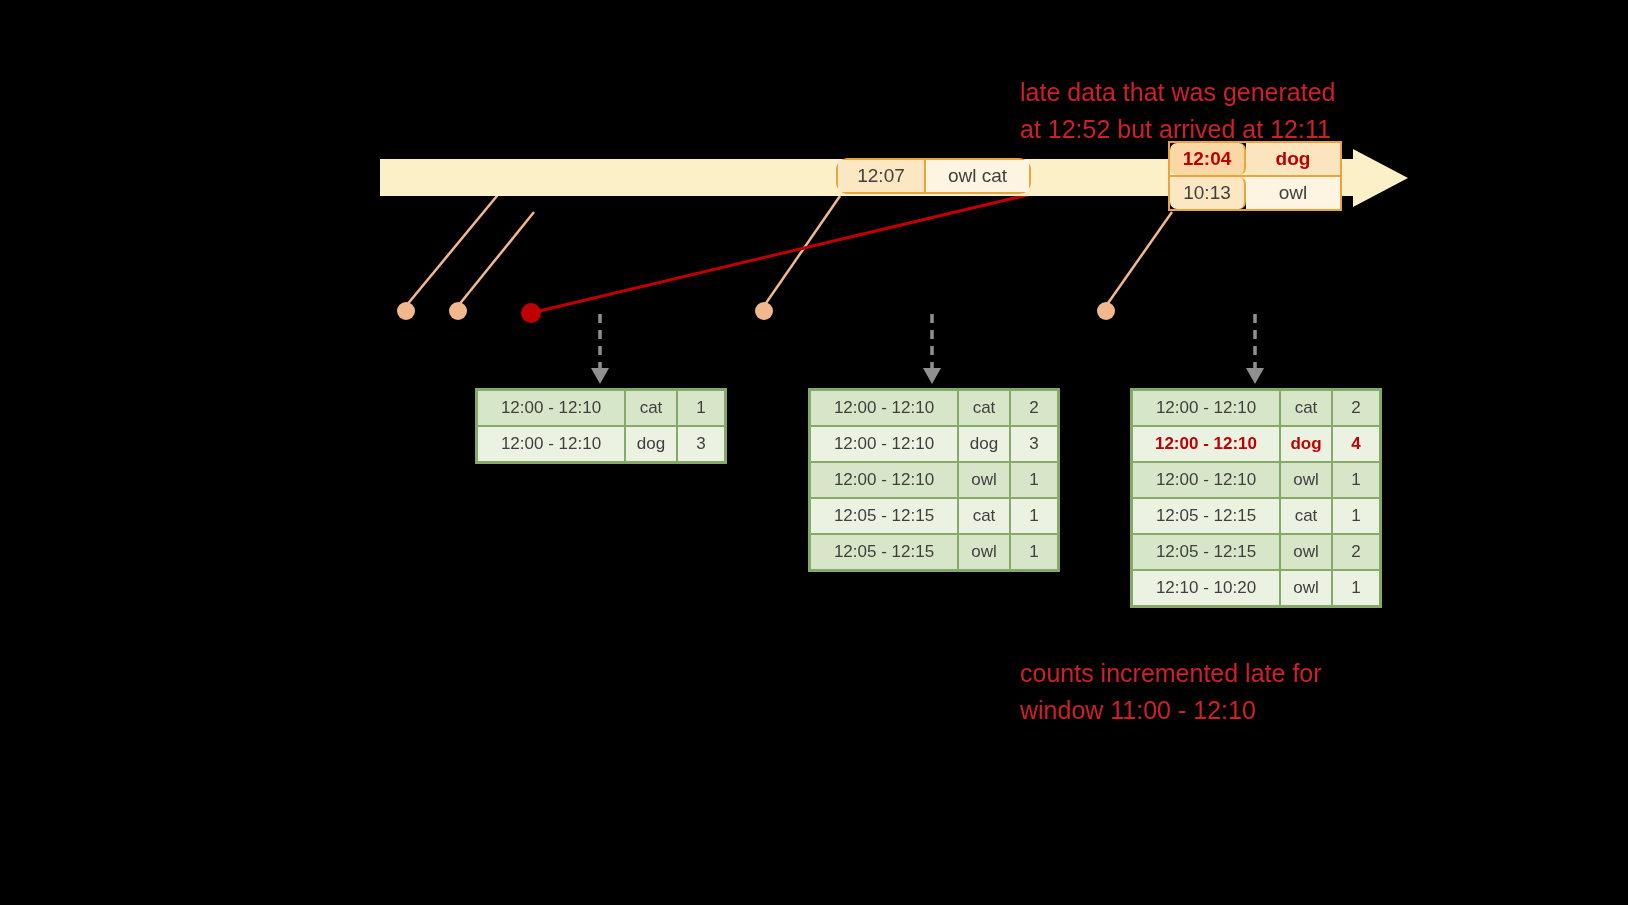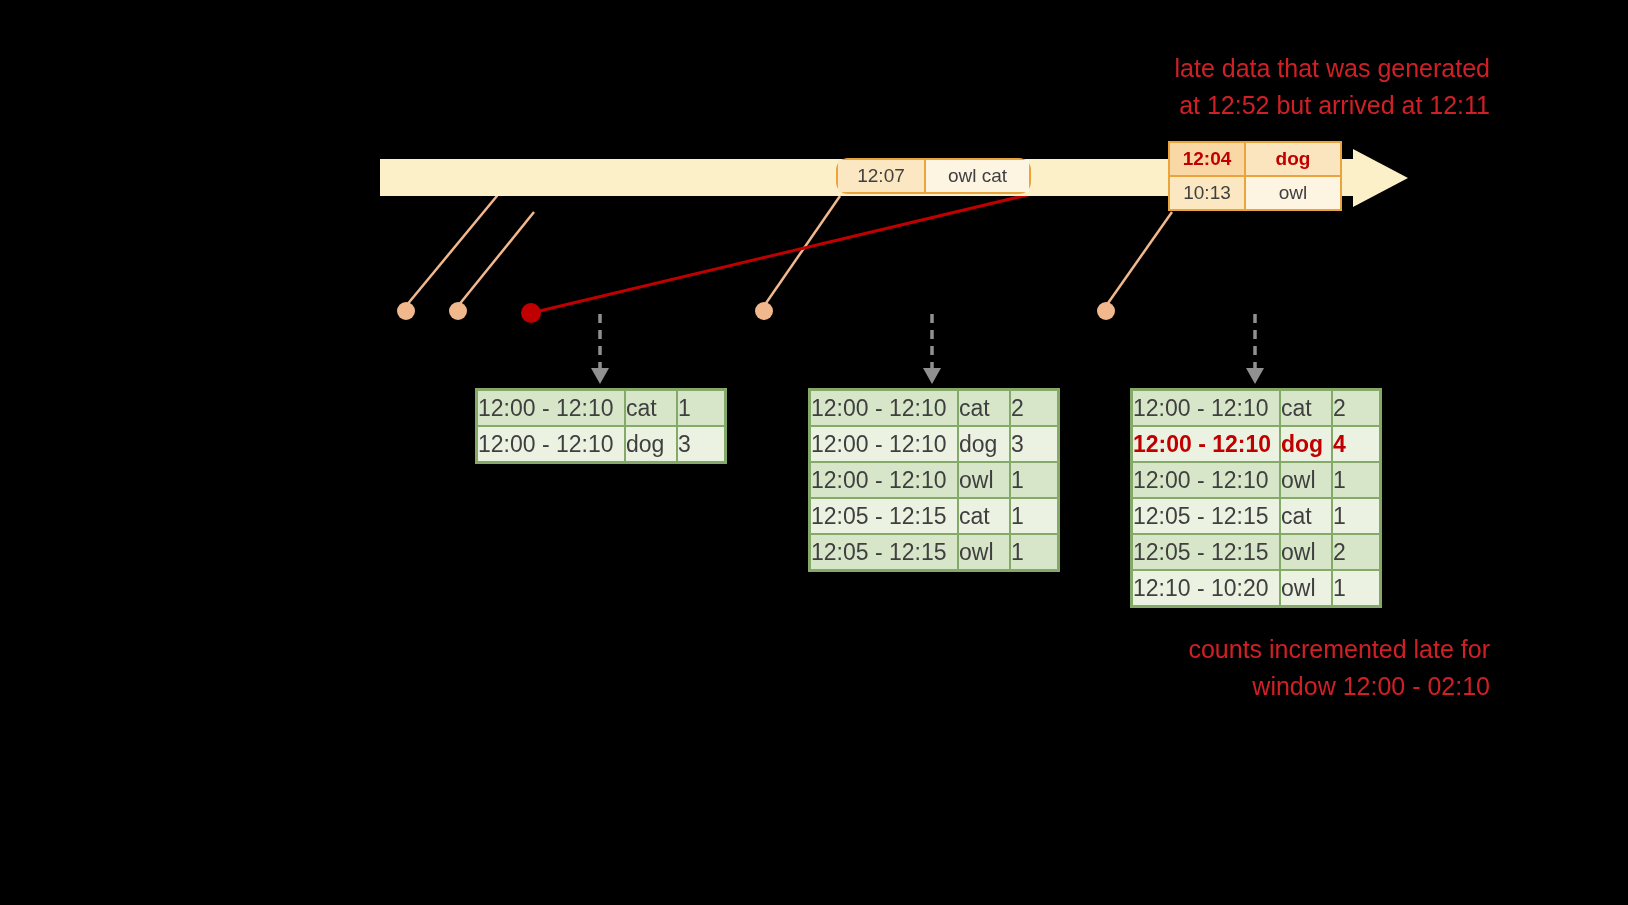--- a/index.html
+++ b/index.html
@@ -24,22 +24,22 @@
     width:1628px;height:905px;
     background:var(--background);
     overflow:hidden;
     font-family:"Liberation Sans","DejaVu Sans",sans-serif;
     position:relative;
   }
   .canvas{position:absolute;left:0;top:0;width:1628px;height:905px;}
 
   
   .annotation{
-    position:absolute;width:470px;text-align:right;
-    color:var(--annotation_red);font-size:25px;line-height:37px;
+    position:absolute;width:470px;text-align:left;
+    color:var(--annotation_red);font-size:25px;line-height:37px;margin-top:24px;
   }
   .annotation.top{left:1020px;top:50px;}
   .annotation.bottom{left:1020px;top:631px;}
 
   
   .axis-body{
     position:absolute;left:380px;top:159px;width:973px;height:37px;
     background:var(--timeline_fill);
   }
   .axis-head{
@@ -52,42 +52,42 @@
   
   .ebox{position:absolute;border:2px solid var(--event_border);}
   .erow{display:flex;}
   .erow + .erow{border-top:2px solid var(--event_border);}
   .ecell{
     height:32px;line-height:32px;text-align:center;
     font-size:19px;color:var(--text_dark);
   }
   .ecell.time{width:86px;background:var(--event_time_fill);border-right:2px solid var(--event_border);}
   .ecell.words{width:103px;background:var(--event_word_fill);}
-  .ebox.narrow .ecell.time{width:74px;}
+  .ebox.narrow .ecell.time{width:74px;border-radius:7px;}
   .ebox.narrow .ecell.words{width:94px;}
   .erow.late .ecell{color:var(--late_accent);font-weight:bold;}
   .erow.late .ecell.time{background:var(--late_time_fill);}
   .erow.late .ecell.words{background:var(--late_word_fill);}
 
   
   .overlay{position:absolute;left:0;top:0;}
   .salmon{stroke:var(--dot_fill);stroke-width:2.5;}
   .redline{stroke:var(--late_accent);stroke-width:3;}
   .dot{fill:var(--dot_fill);}
   .dot.red{fill:var(--late_accent);}
   .dash{stroke:var(--arrow_gray);stroke-width:3.5;stroke-dasharray:9 7;fill:none;}
   .dash-head{fill:var(--arrow_gray);}
 
   
   .rtable{position:absolute;border:3px solid var(--table_border);}
   .trow{display:flex;}
   .trow + .trow{border-top:2px solid var(--table_border);}
   .tcell{
-    height:34px;line-height:34px;
-    font-size:23px;color:var(--text_dark);
+    height:34px;line-height:34px;text-align:center;
+    font-size:17px;color:var(--text_dark);
   }
   .tcell.win{width:146px;border-right:2px solid var(--table_border);}
   .tcell.word{width:50px;border-right:2px solid var(--table_border);}
   .tcell.cnt{width:46px;}
   .trow.dark .tcell{background:var(--table_row_dark);}
   .trow.light .tcell{background:var(--table_row_light);}
   .trow.late .tcell{color:var(--late_accent);font-weight:bold;}
 </style>
 </head>
 <body>
@@ -217,16 +217,16 @@
     </div>
     <div class="trow light">
       <div class="tcell win">12:10 - 10:20</div>
       <div class="tcell word">owl</div>
       <div class="tcell cnt">1</div>
     </div>
   </div>
 
   <div class="annotation bottom">
     <div>counts incremented late for</div>
-    <div>window 12:00 - 02:10</div>
+    <div>window 11:00 - 12:10</div>
   </div>
 
 </div>
 
 </body></html>

